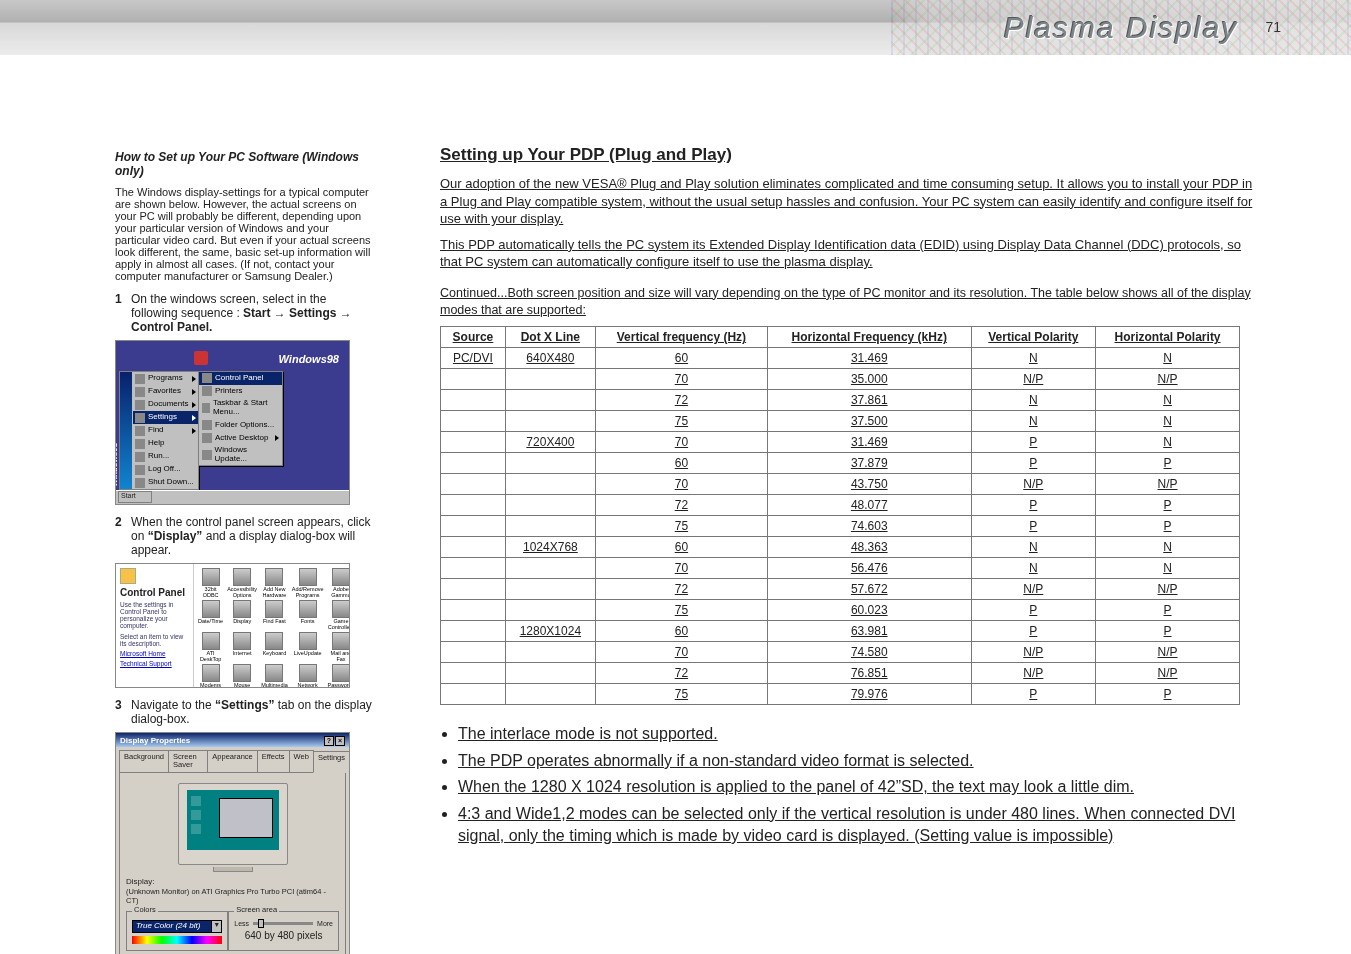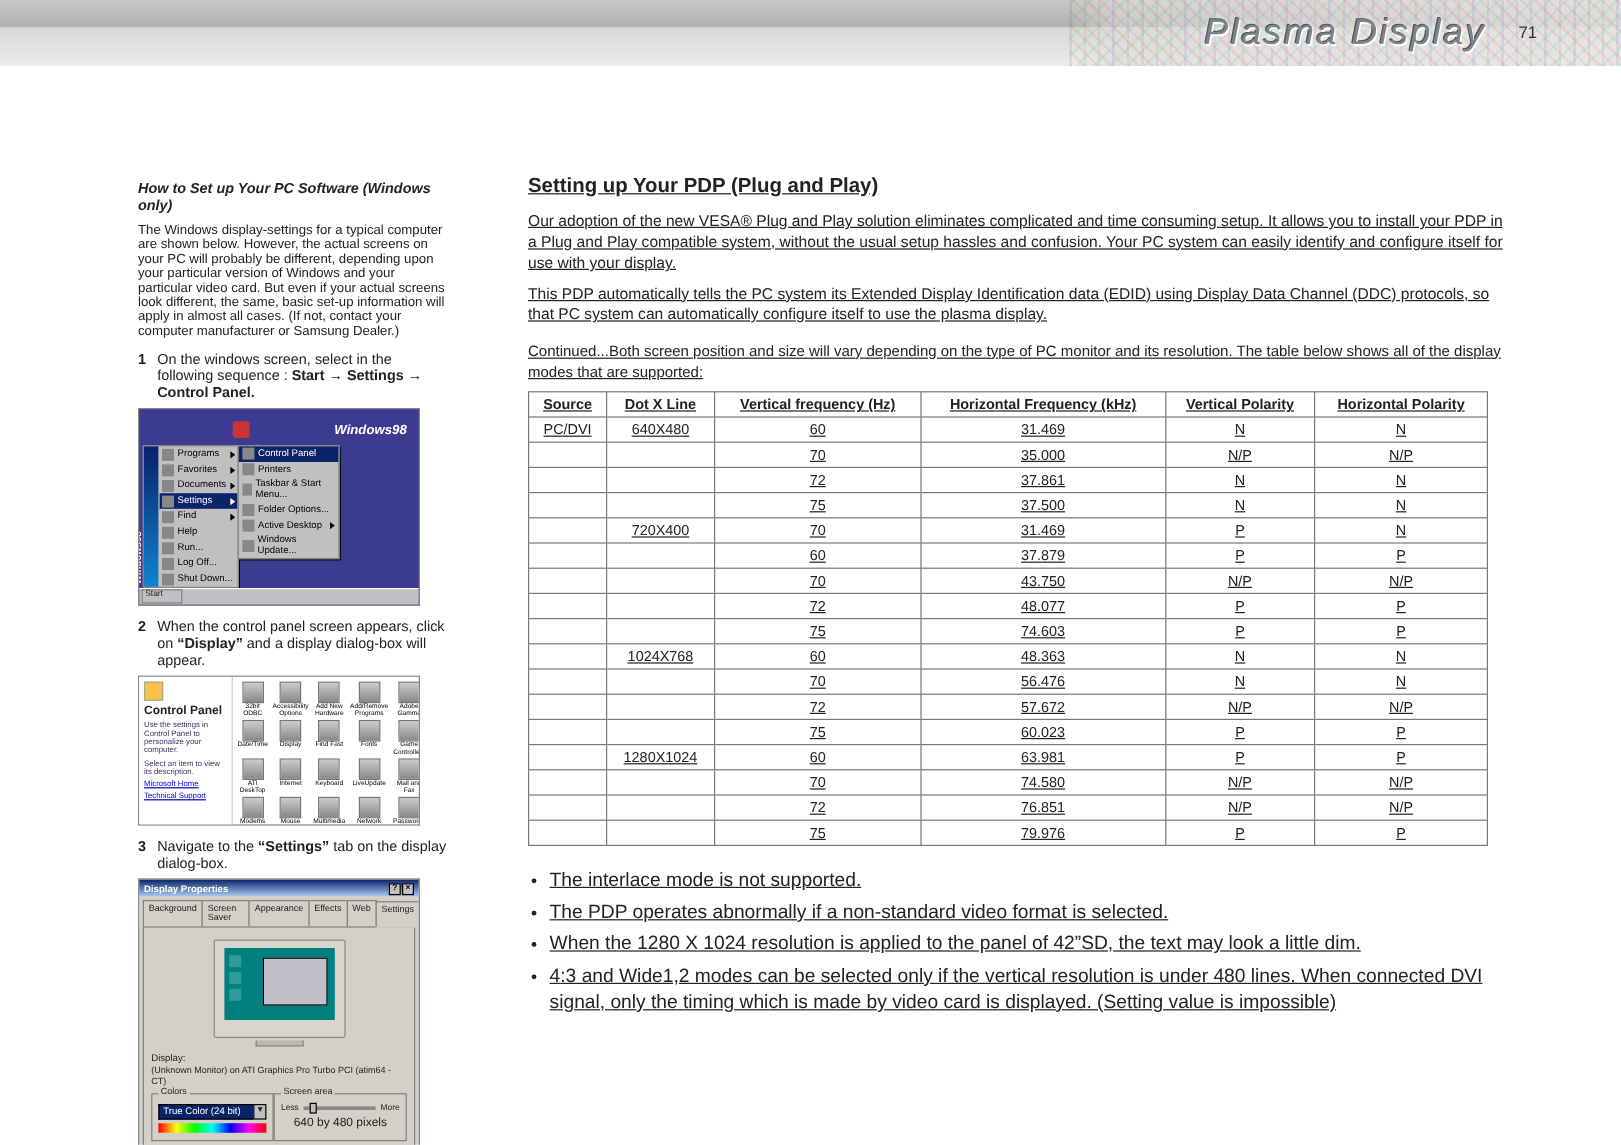--- a/index.html
+++ b/index.html
@@ -165,21 +165,21 @@
   .s3-screen { position:absolute; left:8px; right:8px; top:6px; bottom:14px; background:#008080;}
   .s3-screen .win { position:absolute; right:6px; top:8px; width:54px; height:40px; background:#c0c0c8; border:1px solid #000;}
   .s3-screen .sic { position:absolute; left:4px; top:6px; width:10px;height:10px; background:#fff3;}
   .s3-stand { width:40px;height:5px;background:#bdb8ab;margin:0 auto; border:1px solid #888; border-top:none;}
   .s3-displabel { font-size:8px; margin-top:6px;}
   .s3-dispname { font-size:7.5px; margin:2px 0 6px;}
   .s3-row { display:flex; }
   .s3-group { border:1px solid #808080; padding:4px 5px 6px; flex:1; position:relative;}
   .s3-group .gl { position:absolute; top:-6px; left:5px; background:#d4d0c8; padding:0 2px; font-size:7.5px;}
   .s3-select { display:flex; margin-top:4px;}
-  .s3-select .fld { flex:1; background:#0a246a; color:#fff; padding:1px 3px; border:1px solid #000; border-right:none;}
+  .s3-select .fld { flex:1; background:#0a246a; color:#fff; padding:1px 3px; border:1px solid #000; border-right:none;font-style:italic;}
   .s3-select .dd { width:11px; background:#c0c0c0; border:1px solid #000; text-align:center;}
   .s3-rainbow { height:8px; margin-top:3px; background:linear-gradient(90deg,#f00,#ff0,#0f0,#0ff,#00f,#f0f,#f00);}
   .s3-slider-row { display:flex; align-items:center; gap:4px; font-size:7px; margin-top:4px;}
   .s3-track { flex:1; height:3px; background:#888; position:relative;}
   .s3-thumb { position:absolute; left:8%; top:-3px; width:6px;height:9px;background:#c0c0c0;border:1px solid #000;}
   .s3-res { text-align:center; font-size:10px; margin-top:3px;}
 </style>
 </head>
 <body>
 

